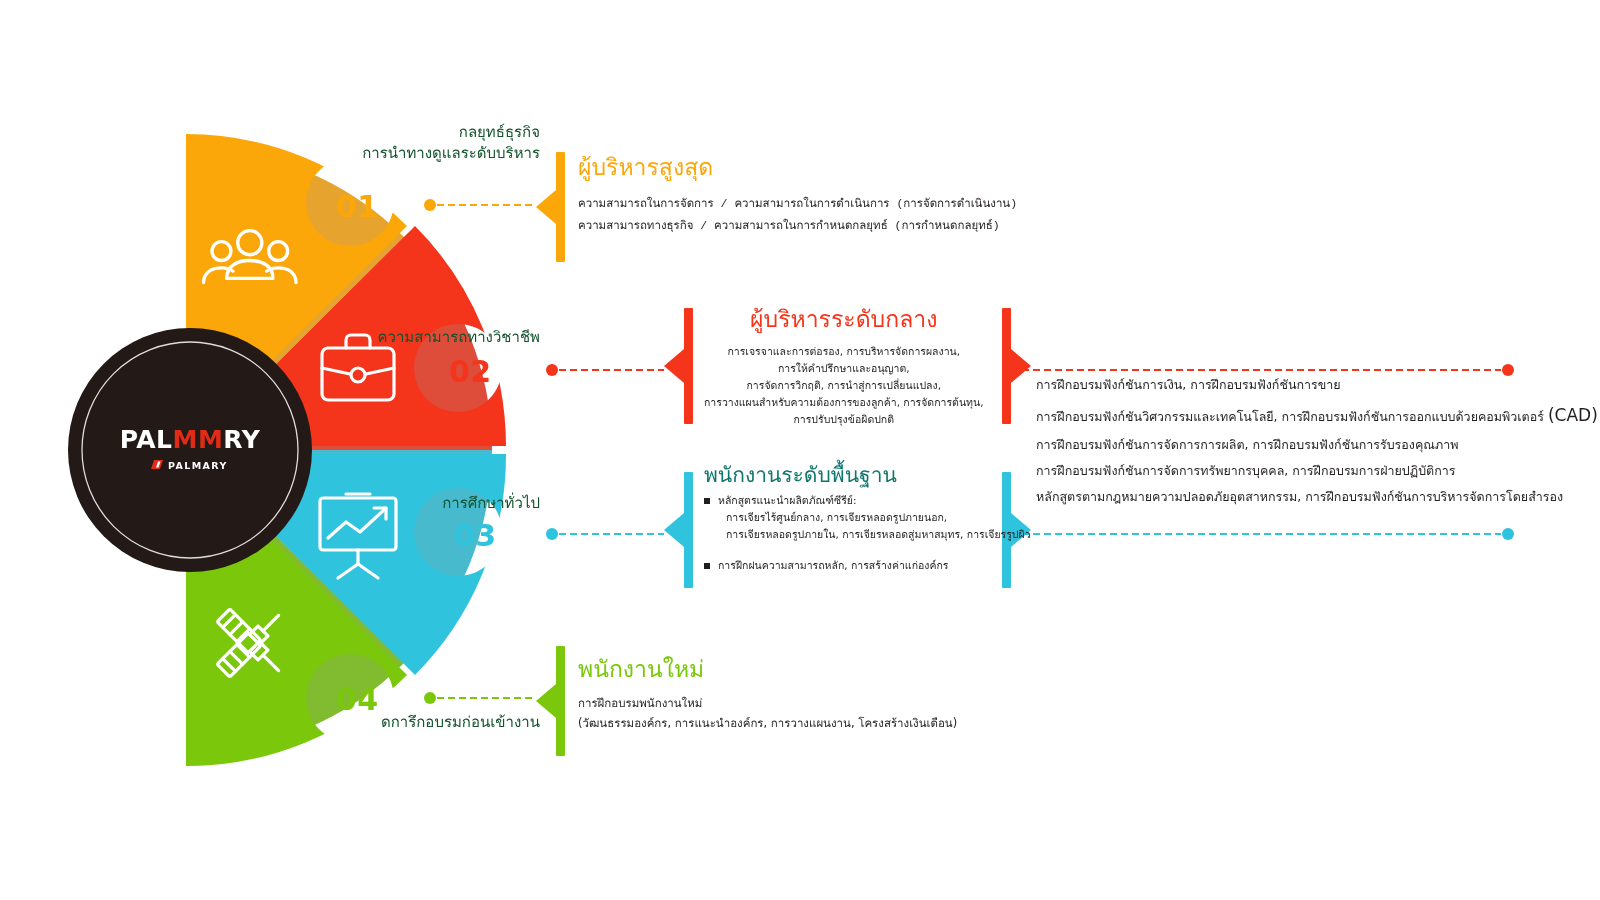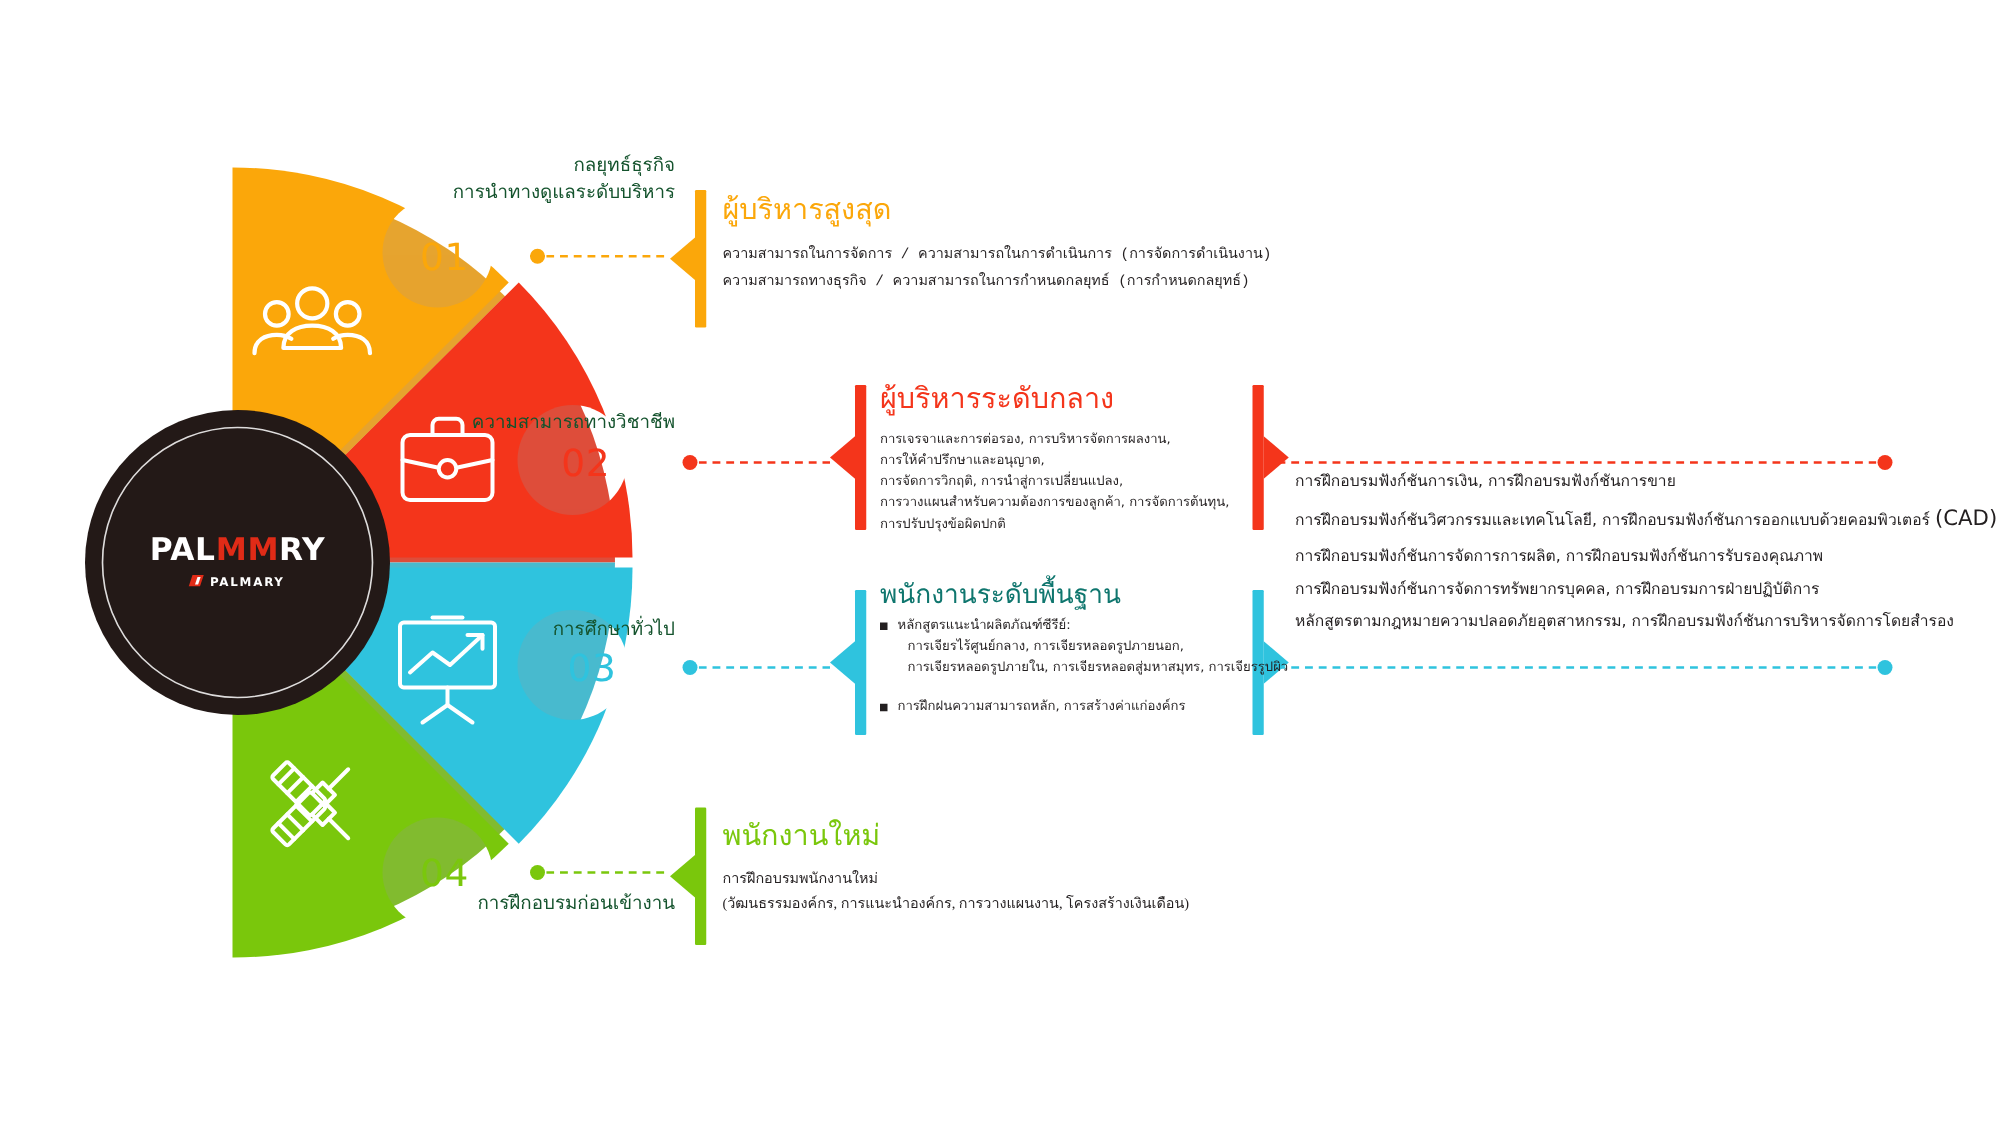--- a/index.html
+++ b/index.html
@@ -11,21 +11,21 @@
   }
   #stage { position: relative; width: 1600px; height: 900px; }
 
   
   #wheel { position: absolute; left: 60px; top: 120px; width: 560px; height: 660px; }
   #wheel svg { display: block; }
 
   .num {
     position: absolute;
     font-size: 30px;
-    font-weight: 400;
+    font-weight: 700;
     letter-spacing: 0.5px;
     font-family: "DejaVu Sans", "Liberation Sans", sans-serif;
   }
   #num-01 { left: 336px; top: 189px; color: #FBA70A; }
   #num-02 { left: 449px; top: 354px; color: #F4351B; }
   #num-03 { left: 454px; top: 518px; color: #2FC3DE; }
   #num-04 { left: 336px; top: 682px; color: #7AC70C; }
 
   
   .kicker {
@@ -86,38 +86,38 @@
     font-size: 23px; font-weight: 400; line-height: 1.25;
     margin-bottom: 9px;
   }
   .block .body { font-size: 11.5px; color: #231f20; line-height: 1.72; }
   .block .body div { white-space: nowrap; }
 
   #blk-01 { left: 578px; top: 155px; font-family: Liberation Mono, monospace; }
   #blk-01 h2 { color: #FBA70A; }
   #blk-01 .body { font-size: 11.5px; line-height: 1.95; }
 
-  #blk-02 { left: 704px; top: 305px; }
+  #blk-02 { left: 704px; top: 305px; text-align: center; }
   #blk-02 h2 { color: #F4351B; }
   #blk-02 .body { font-size: 10.5px; line-height: 1.62; }
 
   #blk-03 { left: 704px; top: 462px; }
   #blk-03 h2 { color: #0f766e; font-size: 21px; margin-bottom: 4px; }
   #blk-03 .body { font-size: 10.5px; line-height: 1.6; }
   #blk-03 .bullet { position: relative; padding-left: 14px; white-space: nowrap; }
   #blk-03 .bullet::before {
     content: ""; position: absolute; left: 0; top: 6px;
     width: 6px; height: 6px; background: #231f20;
   }
   #blk-03 .sub { padding-left: 22px; white-space: nowrap; }
   #blk-03 .gap { height: 14px; }
 
   #blk-04 { left: 578px; top: 655px; }
   #blk-04 h2 { color: #7AC70C; }
-  #blk-04 .body { font-size: 11.5px; line-height: 1.75; font-family: Liberation Serif, serif; }
+  #blk-04 .body { font-size: 11.5px; line-height: 1.75; }
 
   
   #blk-right { position: absolute; left: 1036px; top: 372px; }
   #blk-right .line {
     font-size: 12.5px; color: #231f20; line-height: 2.05; white-space: nowrap;
   }
   #blk-right .cad { font-size: 17px; }
 </style>
 </head>
 <body>
@@ -229,21 +229,21 @@
 
   <div class="num" id="num-01">01</div>
   <div class="num" id="num-02">02</div>
   <div class="num" id="num-03">03</div>
   <div class="num" id="num-04">04</div>
 
   <div class="kicker" id="kicker-01">กลยุทธ์ธุรกิจ
 การนำทางดูแลระดับบริหาร</div>
   <div class="kicker" id="kicker-02">ความสามารถทางวิชาชีพ</div>
   <div class="kicker" id="kicker-03">การศึกษาทั่วไป</div>
-  <div class="kicker" id="kicker-04">การฝึกอบรมก่อนเข้างาน</div>
+  <div class="kicker" id="kicker-04">ดการึกอบรมก่อนเข้างาน</div>
 
   <div class="conn" id="conn-01">
     <span class="dot" style="background:#FBA70A"></span>
     <span class="dash"></span>
   </div>
   <div class="conn" id="conn-02">
     <span class="dot" style="background:#F4351B"></span>
     <span class="dash"></span>
   </div>
   <div class="conn" id="conn-03">

